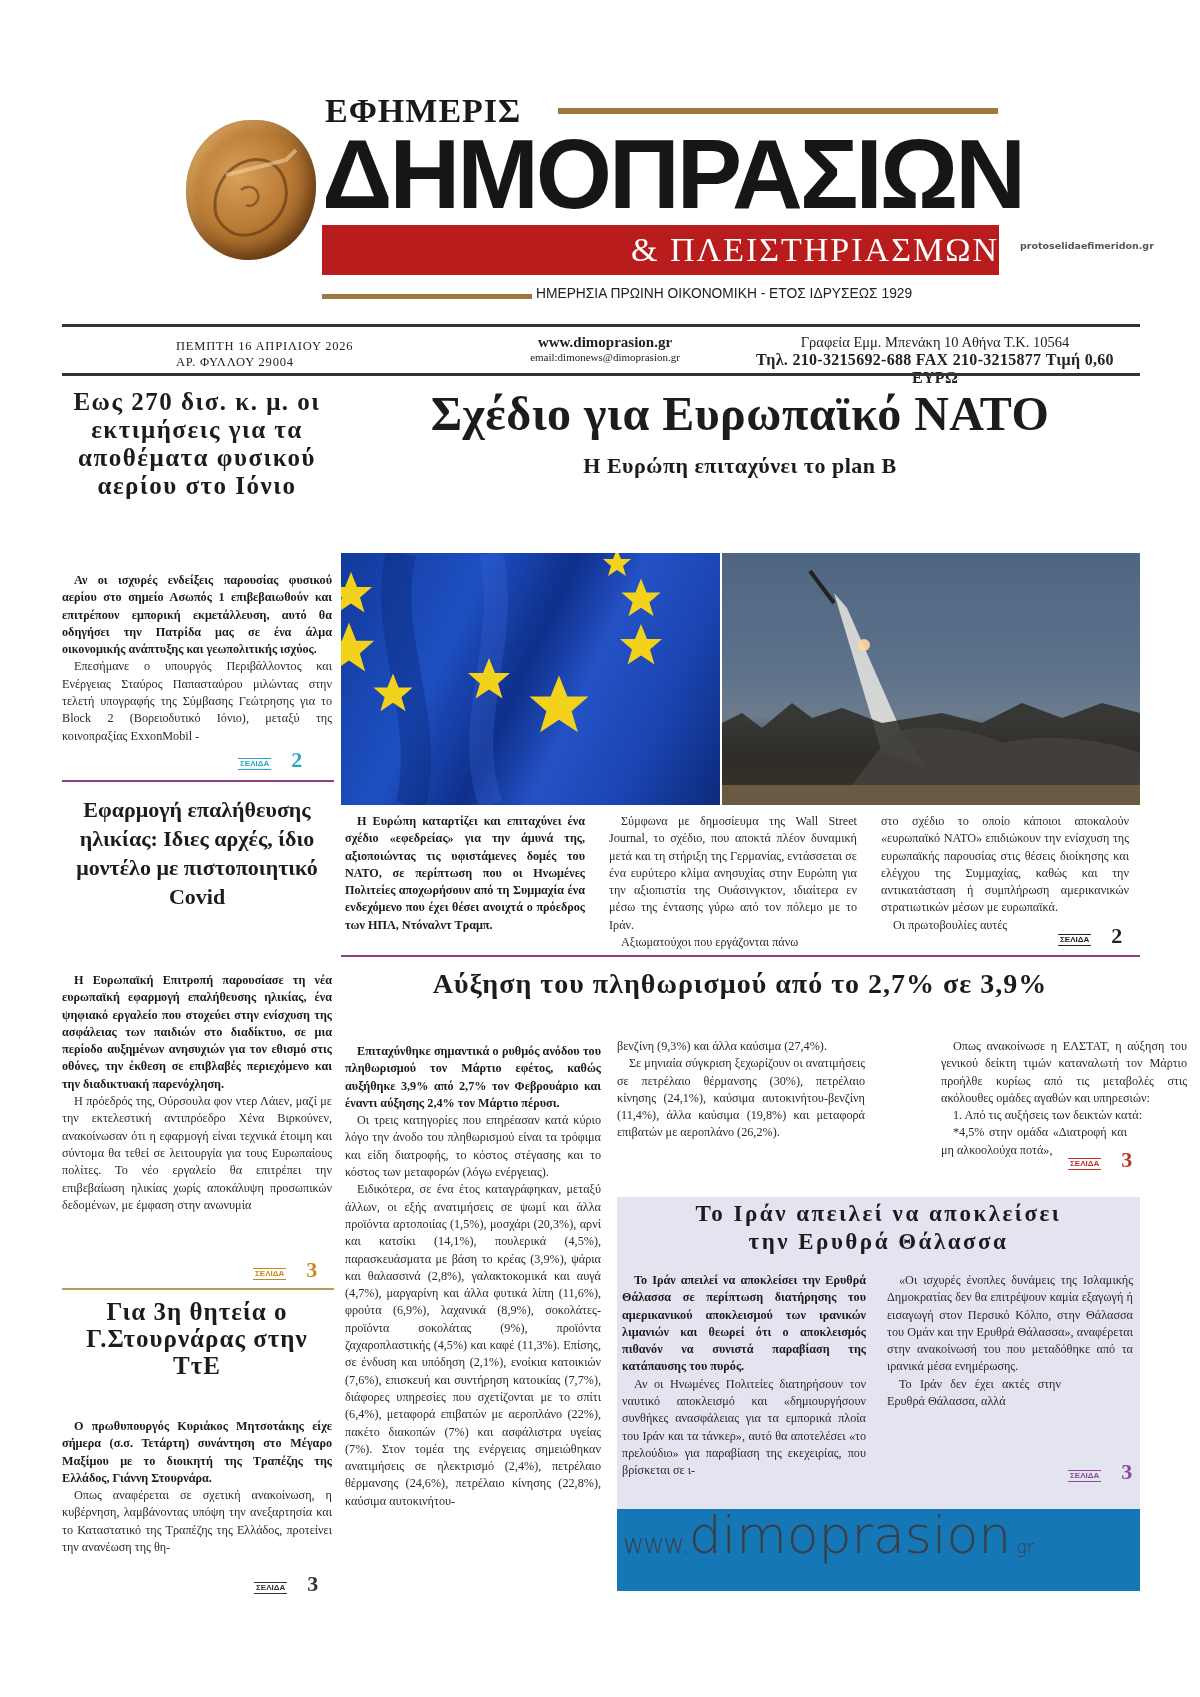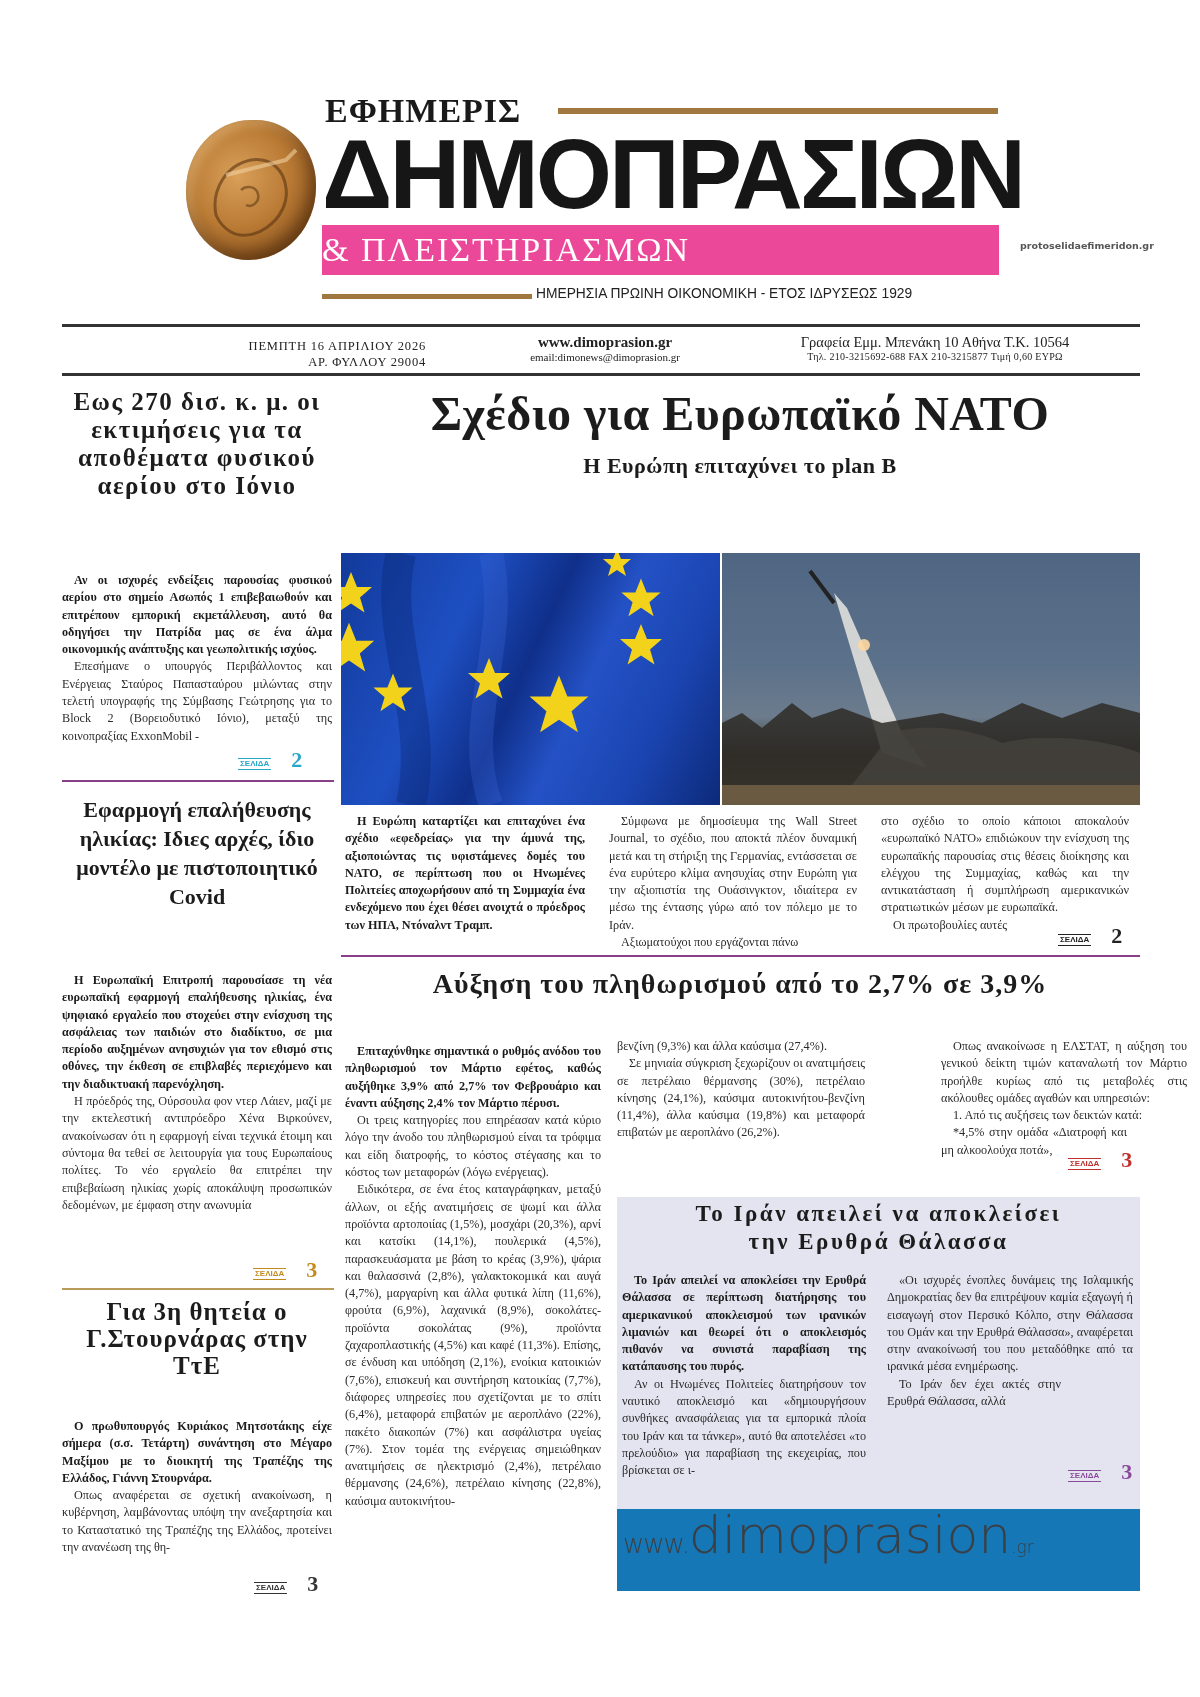--- a/index.html
+++ b/index.html
@@ -8,34 +8,34 @@
   .abs { position: absolute; }
 
   
   .coin { left: 186px; top: 120px; width: 130px; height: 140px; border-radius: 50% 46% 52% 48%;
     background: radial-gradient(circle at 40% 40%, #d9a05a 0%, #b97a34 45%, #8a5420 80%, #5e3713 100%);
     box-shadow: inset -6px -8px 14px rgba(60,30,5,.5), inset 6px 6px 10px rgba(255,220,160,.35); }
   .coin svg { width: 100%; height: 100%; }
   .m-efimeris { left: 325px; top: 92px; font-family: "Liberation Serif", serif; font-weight: bold; font-size: 34px; letter-spacing: 1px; color: #1a1a1a; }
   .m-topline { left: 558px; top: 108px; width: 440px; height: 6px; background: #a0773f; }
   .m-title { left: 322px; top: 124px; width: 680px; font-family: "Liberation Sans", sans-serif; font-weight: 900; font-size: 98px; line-height: 100px; letter-spacing: -3px; color: #161616; transform: scaleX(1.0); transform-origin: left; white-space: nowrap; }
-  .m-band { left: 322px; top: 225px; width: 677px; height: 50px; background: #ec4899; color: #fff; font-family: "Liberation Serif", serif; font-size: 34px; line-height: 50px; text-align: left; letter-spacing: 2px; }
+  .m-band { left: 322px; top: 225px; width: 677px; height: 50px; background: #b91c1c; color: #fff; font-family: "Liberation Serif", serif; font-size: 34px; line-height: 50px; text-align: right; letter-spacing: 2px; }
   .m-bottomline { left: 322px; top: 294px; width: 210px; height: 5px; background: #a0773f; }
   .m-tagline { left: 536px; top: 284px; font-family: "Liberation Sans", sans-serif; font-size: 15px; color: #222; transform: scaleX(.92); transform-origin: left; white-space: nowrap; }
   .m-site { left: 1020px; top: 240px; font-family: "DejaVu Sans", sans-serif; font-weight: bold; font-size: 9.5px; color: #555; }
 
   
   .rule-thick { height: 3px; background: #333; }
-  .info-l { left: 176px; top: 338px; width: 250px; text-align: right; font-size: 12.5px; line-height: 16px; letter-spacing: .8px; }
+  .info-l { left: 176px; top: 338px; width: 250px; text-align: left; font-size: 12.5px; line-height: 16px; letter-spacing: .8px; }
   .info-c { left: 480px; top: 334px; width: 250px; text-align: center; }
   .info-c .web { font-size: 15px; font-weight: bold; }
   .info-c .mail { font-size: 11px; }
   .info-r { left: 750px; top: 334px; width: 370px; text-align: center; }
   .info-r .addr { font-size: 14.5px; }
-  .info-r .tel { font-size: 10px; letter-spacing: .3px; }
+  .info-r .tel { font-size: 16px; letter-spacing: .3px; font-weight: bold; }
 
   
   .hl { font-family: "Liberation Serif", serif; font-weight: bold; color: #1c1c1c; text-align: center; }
   .left-col { left: 62px; width: 270px; }
   .h-gas { top: 388px; font-size: 25px; line-height: 28px; letter-spacing: 1.5px; }
   .h-age { top: 795px; font-size: 22px; line-height: 29px; }
   .h-stour { top: 1298px; font-size: 25px; line-height: 27px; letter-spacing: 1px; }
 
   .body { font-size: 12.2px; line-height: 17.3px; text-align: justify; color: #2a2a2a; hyphens: manual; }
   .body p { text-indent: 12px; }

